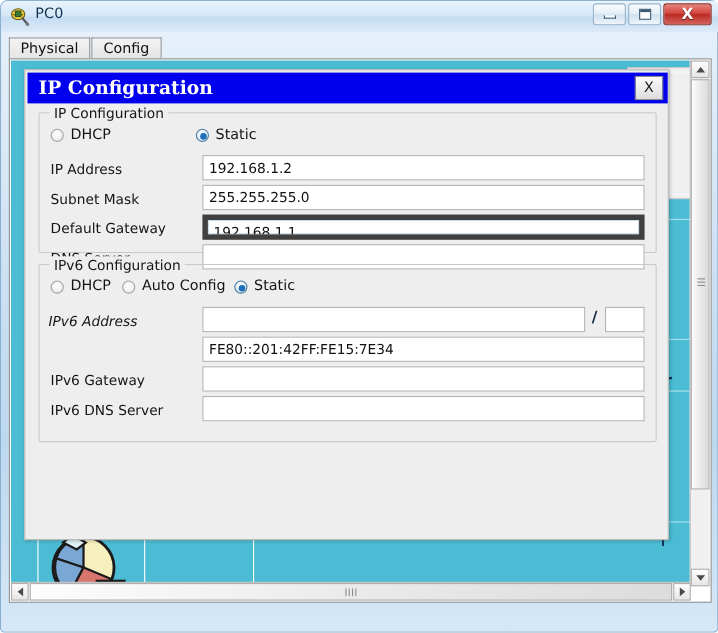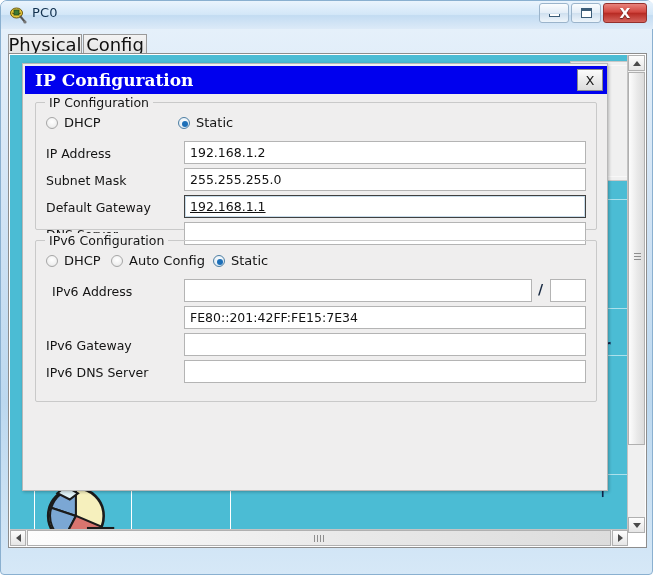--- a/index.html
+++ b/index.html
@@ -52,21 +52,21 @@
     text-shadow: 0 1px 1px rgba(0,0,0,.55); font-family:"DejaVu Sans",sans-serif;}
 
   
   #tabstrip {
     position: absolute; left: 7px; top: 29px; width: 639px; height: 24px;
   }
   .tab {
     position: absolute; top: 4px; height: 20px;
     background: linear-gradient(180deg,#f3f3f3 0%, #e4e4e4 100%);
     border: 1px solid #9a9a9a; border-bottom: none;
-    font-size: 18px; color: #111;
+    font-size: 13px; color: #111;
     display: flex; align-items: center; justify-content: center;
     padding: 0 11px;
   }
   .tab.active {
     top: 0px; height: 24px;
     background: #ffffff;
     border: 1px solid #9a9a9a; border-bottom: 1px solid #fff;
     z-index: 5;
   }
 
@@ -141,21 +141,21 @@
   .row-label {
     position: absolute; font-size: 12.5px; color: #141414; white-space: nowrap;
   }
   .field {
     position: absolute; height: 23px;
     background: #ffffff; border: 1px solid #b4b4b4;
     font-size: 12.5px; color: #111;
     padding: 3px 5px 0 5px;
     white-space: nowrap; overflow: hidden;
   }
-  .field.focused { border: 1px solid #404040; box-shadow: 0 0 0 1px #c8dcea inset; text-decoration: underline; }
+  .field.focused { border: 5px solid #404040; box-shadow: 0 0 0 1px #c8dcea inset; text-decoration: underline; }
 
   
   .radio-wrap { position: absolute; display: flex; align-items: center; }
   .radio {
     width: 12px; height: 12px; border-radius: 50%;
     border: 1px solid #a6a6a6;
     background: radial-gradient(circle at 50% 38%,#ffffff 0%,#f1f1f1 58%,#dddddd 100%);
     margin-right: 6px; flex: none; position: relative;
   }
   .radio.on {
@@ -295,21 +295,21 @@
           </div>
           <div class="radio-wrap" style="left:75px;top:12px;">
             <span class="radio"></span>
             <span class="radio-label">Auto Config</span>
           </div>
           <div class="radio-wrap" style="left:177px;top:12px;">
             <span class="radio on"></span>
             <span class="radio-label">Static</span>
           </div>
 
-          <div class="row-label" style="left:16px;top:43px;">IPv6 Address</div>
+          <div class="row-label" style="left:8px;top:43px;font-style:italic;">IPv6 Address</div>
           <div class="field" style="left:148px;top:38px;width:348px;"></div>
           <div class="slash" style="left:502px;top:40px;">/</div>
           <div class="field" style="left:514px;top:38px;width:36px;"></div>
 
           <div class="field" style="left:148px;top:65px;width:402px;">FE80::201:42FF:FE15:7E34</div>
 
           <div class="row-label" style="left:10px;top:97px;">IPv6 Gateway</div>
           <div class="field" style="left:148px;top:92px;width:402px;"></div>
 
           <div class="row-label" style="left:10px;top:124px;">IPv6 DNS Server</div>

